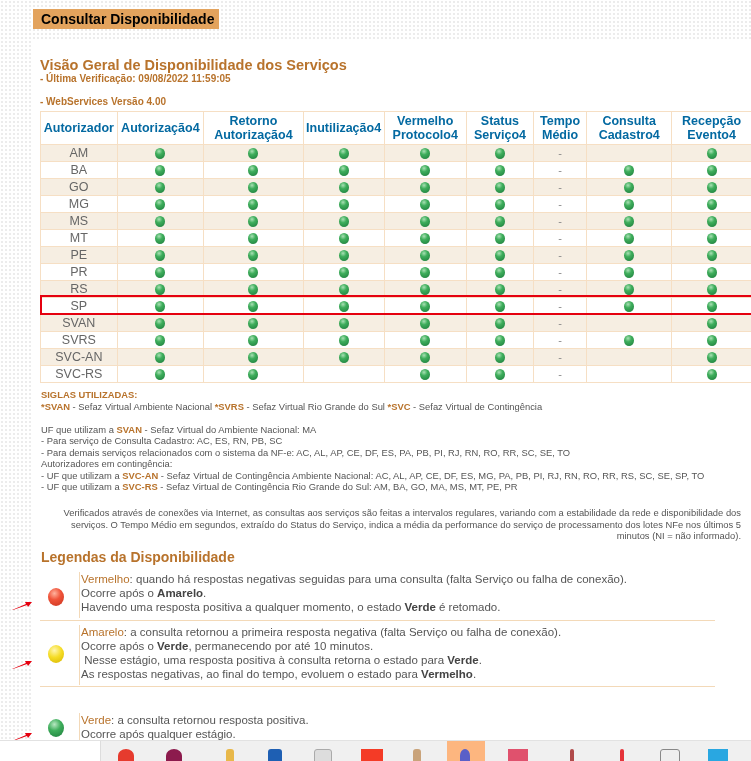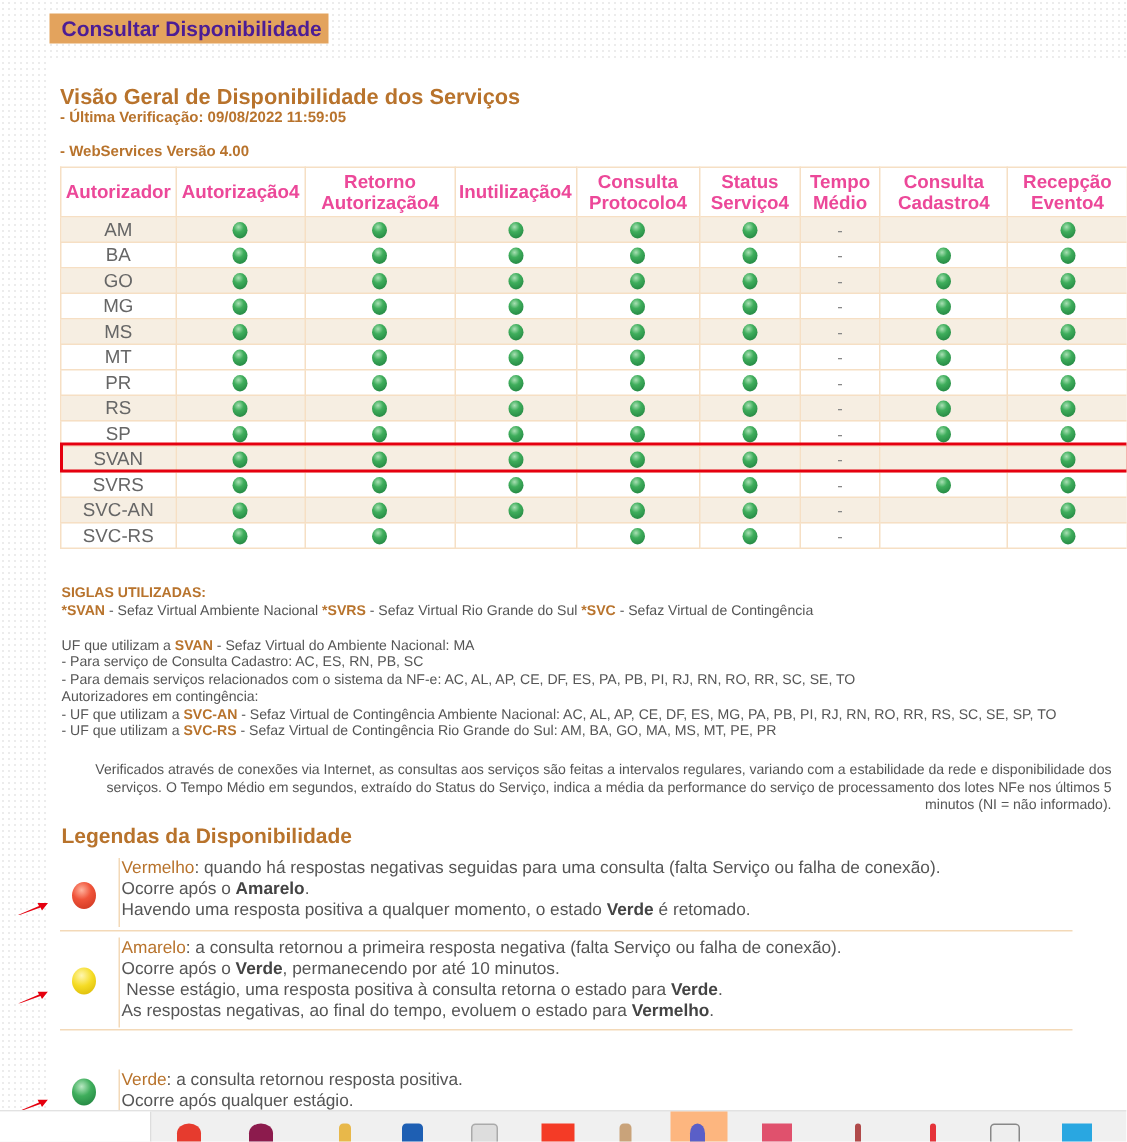--- a/index.html
+++ b/index.html
@@ -7,39 +7,39 @@
     width:751px; height:761px; overflow:hidden; position:relative;
     background-color:#fff;
     background-image: radial-gradient(#ececec 0.8px, transparent 0.9px);
     background-size:4px 4px;
     font-family:"Liberation Sans", sans-serif;
     color:#666;
   }
   .page { position:absolute; left:0; top:0; width:751px; height:740px; }
   .page-header {
     position:absolute; left:33px; top:9px; height:20px;
-    background:#e3a35d; color:#4c1d95; font-weight:bold; font-size:14px;
+    background:#e3a35d; color:#000000; font-weight:bold; font-size:14px;
     line-height:20px; padding:0 5px 0 8px;
   }
   .content {
     position:absolute; left:33px; top:40px; right:0;
     background:#fff;
   }
   h1.title {
     margin:0; position:absolute; left:7px; top:17px;
     font-size:14.5px; color:#b8732c; font-weight:bold; white-space:nowrap;
   }
   .meta { position:absolute; left:7px; font-size:10px; color:#b8732c; font-weight:bold; white-space:nowrap; }
   table.svc {
     position:absolute; left:7px; top:71px;
     border-collapse:collapse; font-size:12.5px;
     width:712px;
   }
   table.svc th {
-    color:#ec4899; font-weight:bold; font-size:12.5px; line-height:14px;
+    color:#0369a1; font-weight:bold; font-size:12.5px; line-height:14px;
     border:1px solid #f6dfc4; padding:2px 2px; height:27px; text-align:center; background:#fff;
   }
   table.svc td {
     border:1px solid #f6dfc4; text-align:center; height:16px; padding:0; color:#666;
   }
   table.svc tr.odd td { background:#f6eee2; }
   table.svc tr.even td { background:#fff; }
   table.svc tr.highlight td { outline:none; }
   .dot {
     display:inline-block; width:10px; height:11px; border-radius:50%;
@@ -81,21 +81,21 @@
     <div class="meta" style="top:33px;">- Última Verificação: 09/08/2022 11:59:05</div>
     <div class="meta" style="top:56px;">- WebServices Versão 4.00</div>
 
     <table class="svc">
       <thead>
         <tr id="hdr-row">
             <th style="width: 72px;">Autorizador</th>
             <th style="width: 82px;">Autorização4</th>
             <th style="width: 98px;">Retorno Autorização4</th>
             <th style="width: 76px;">Inutilização4</th>
-            <th style="width: 80px;">Consulta Protocolo4</th>
+            <th style="width: 80px;">Vermelho Protocolo4</th>
             <th style="width: 64px;">Status Serviço4</th>
             <th style="width: 50px;">Tempo Médio</th>
             <th style="width: 84px;">Consulta Cadastro4</th>
             <th style="width: 78px;">Recepção Evento4</th>
           </tr>
       </thead>
       <tbody id="tbody">
           <tr class="odd">
             <td>AM</td>
             <td><span class="dot"></span></td>
@@ -146,20 +146,31 @@
             <td><span class="dot"></span></td>
             <td><span class="dot"></span></td>
             <td><span class="dot"></span></td>
             <td><span class="dot"></span></td>
             <td><span class="dash">-</span></td>
             <td><span class="dot"></span></td>
             <td><span class="dot"></span></td>
           </tr>
           <tr class="even">
             <td>MT</td>
+            <td><span class="dot"></span></td>
+            <td><span class="dot"></span></td>
+            <td><span class="dot"></span></td>
+            <td><span class="dot"></span></td>
+            <td><span class="dot"></span></td>
+            <td><span class="dash">-</span></td>
+            <td><span class="dot"></span></td>
+            <td><span class="dot"></span></td>
+          </tr>
+          <tr class="odd">
+            <td>PE</td>
             <td><span class="dot"></span></td>
             <td><span class="dot"></span></td>
             <td><span class="dot"></span></td>
             <td><span class="dot"></span></td>
             <td><span class="dot"></span></td>
             <td><span class="dash">-</span></td>
             <td><span class="dot"></span></td>
             <td><span class="dot"></span></td>
           </tr>
           <tr class="even">

